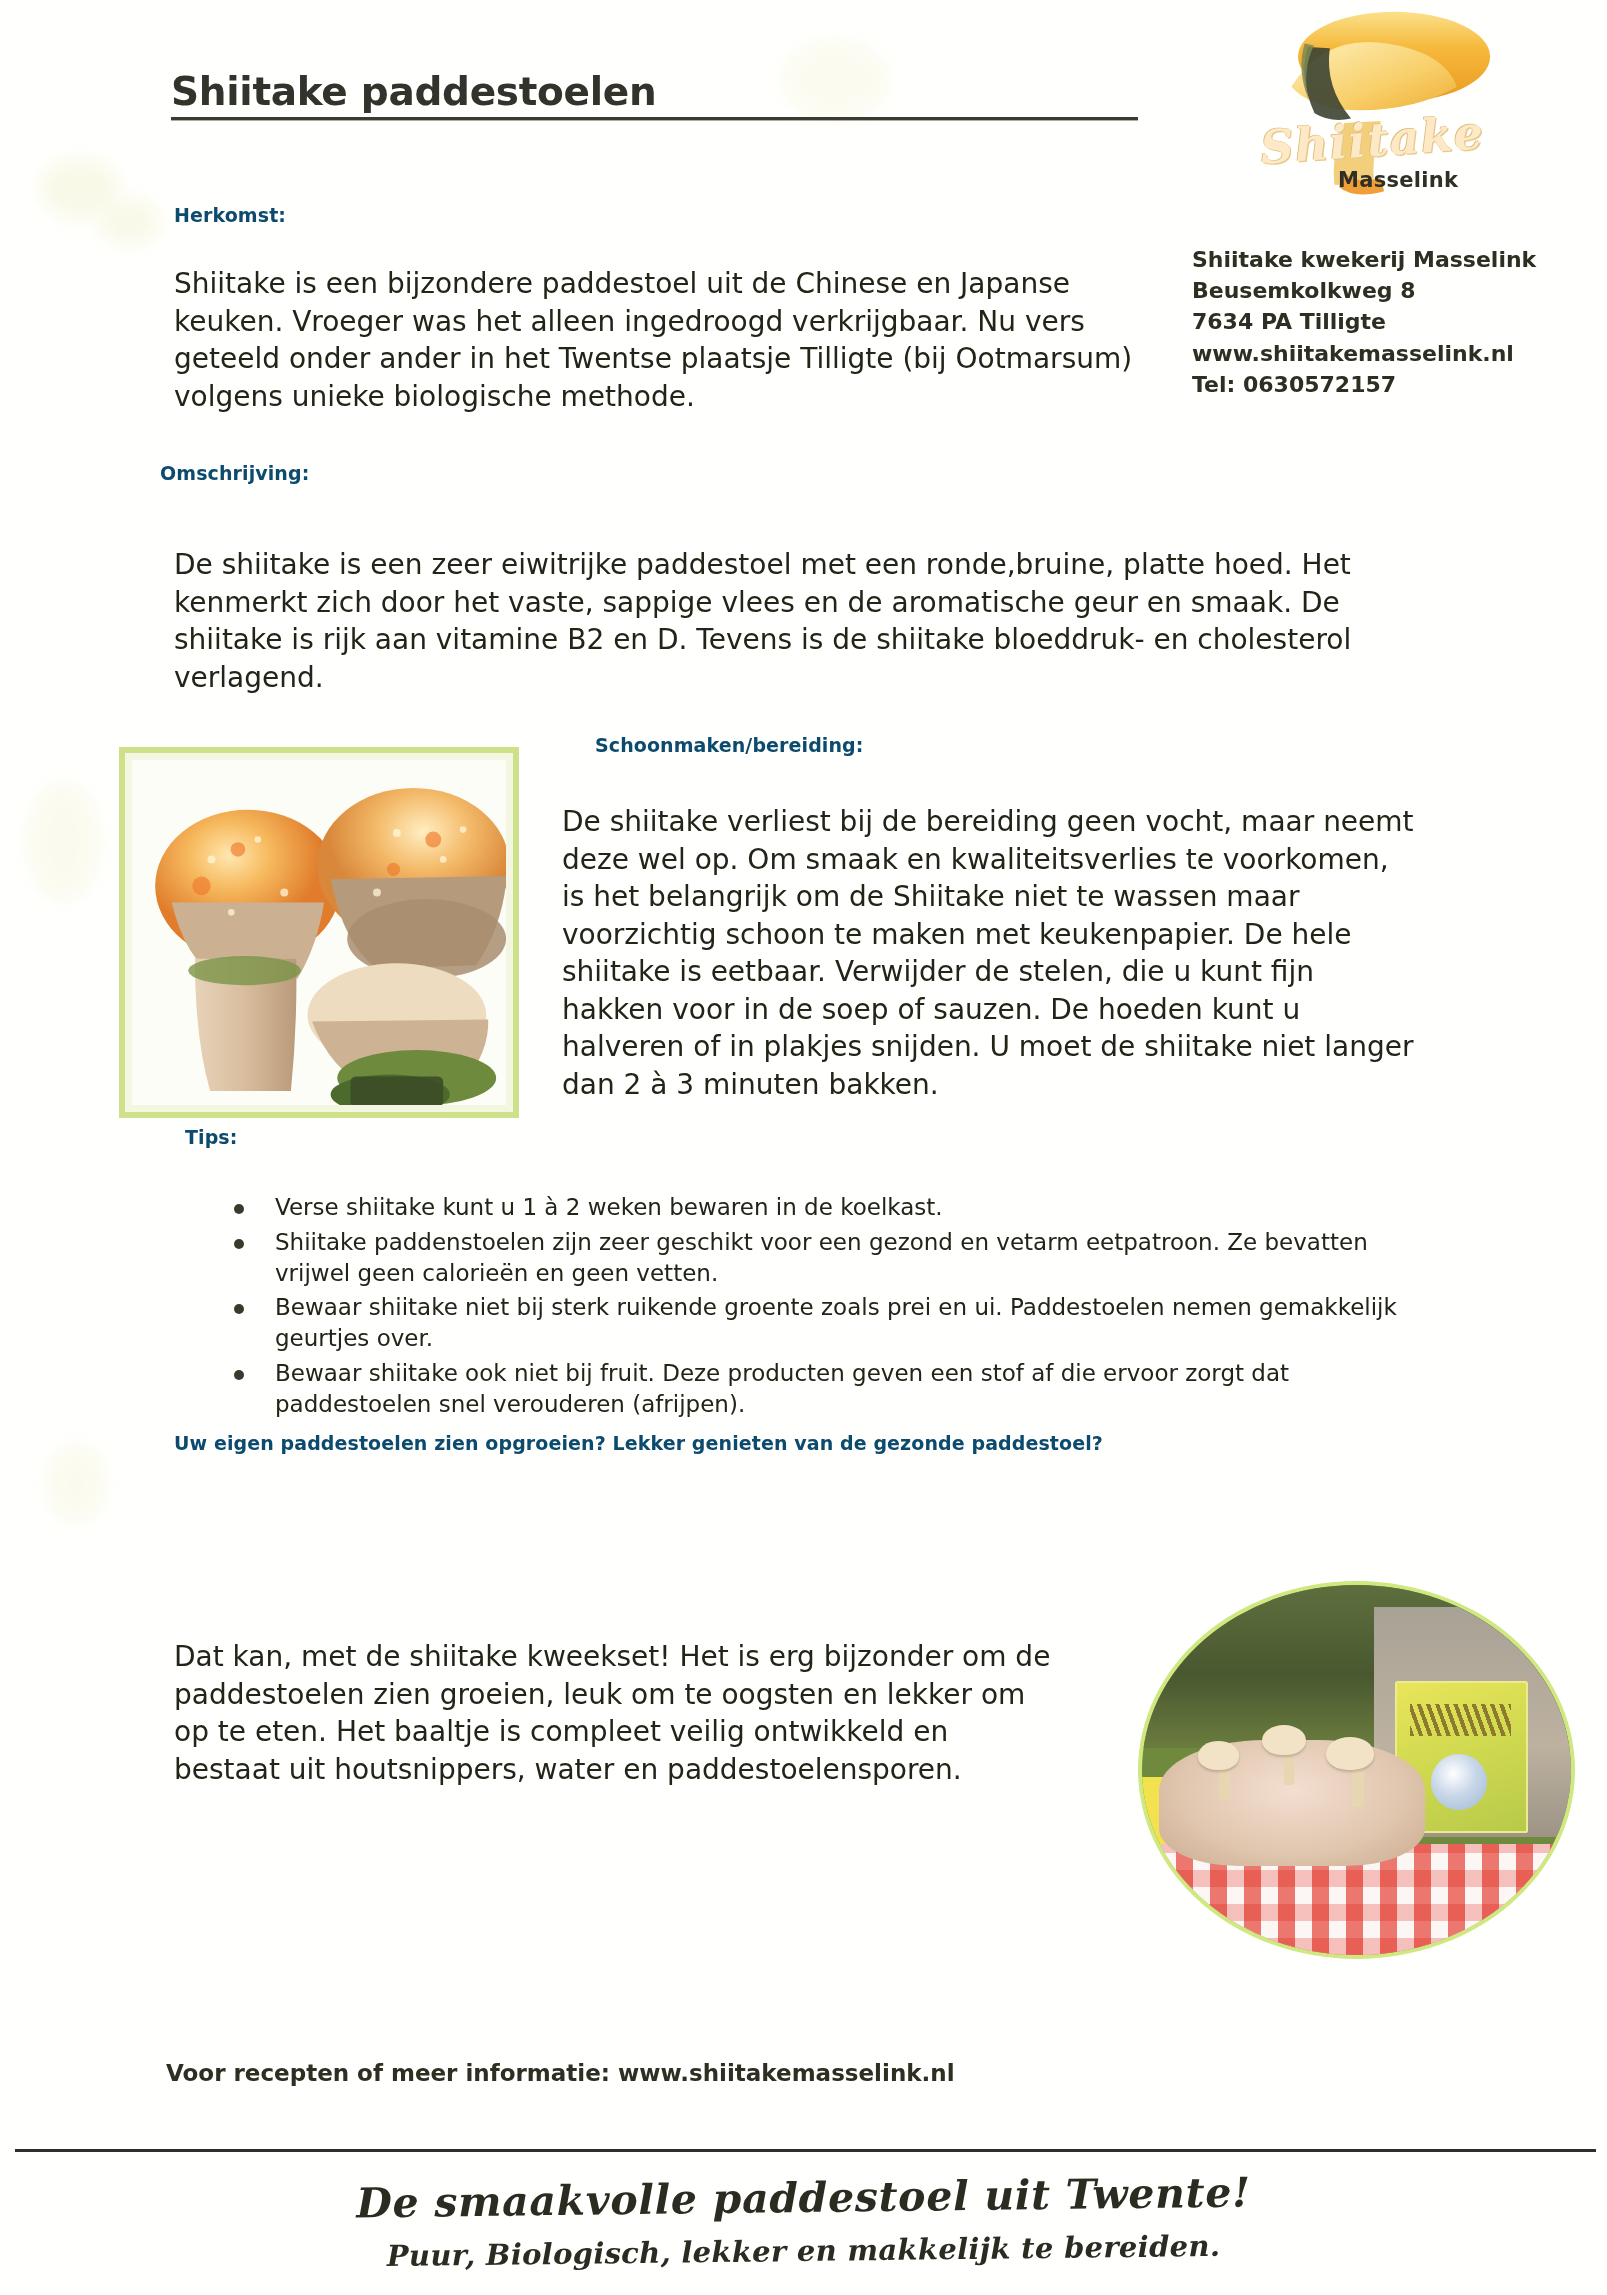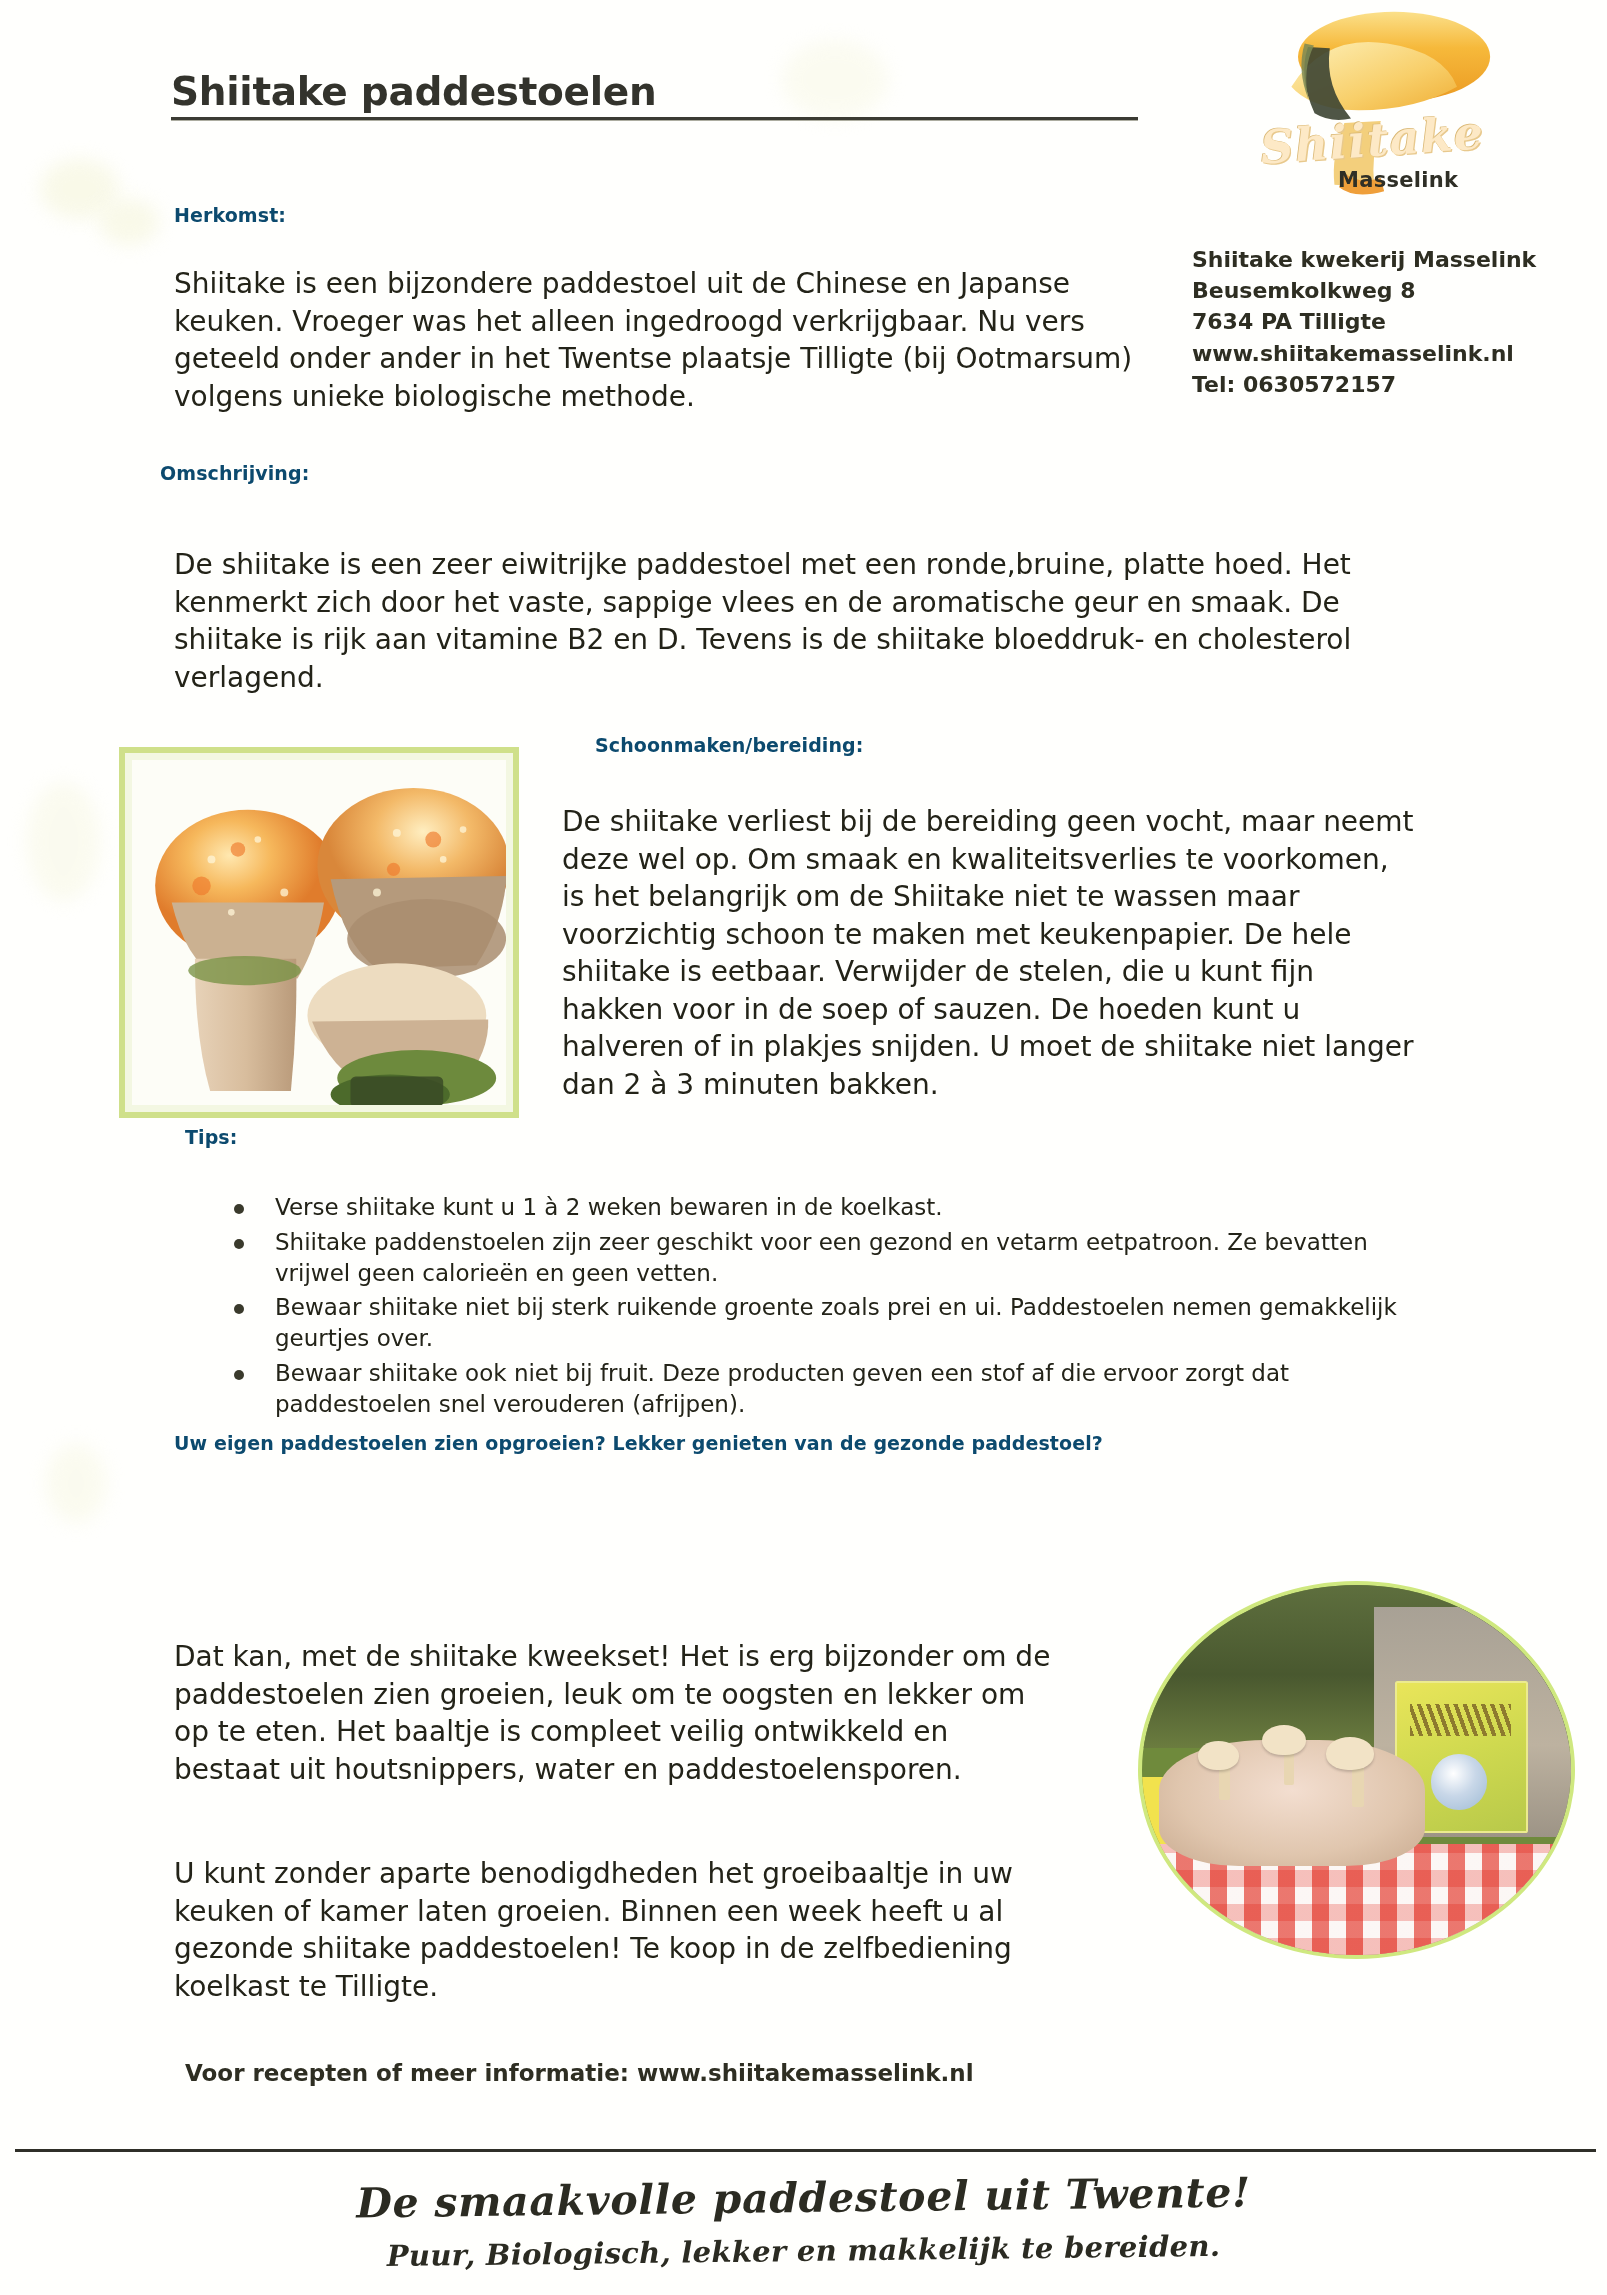--- a/index.html
+++ b/index.html
@@ -109,21 +109,21 @@
       repeating-linear-gradient(0deg,rgba(232,90,80,.80) 0 17px,rgba(255,255,255,.55) 17px 34px),
       #f0d8cf;}
   .photo2 .bed{position:absolute;left:4%;bottom:24%;width:62%;height:34%;
       background:radial-gradient(ellipse at 50% 40%,#f3ded0 0%,#e0c6ae 60%,#c9ab90 100%);
       border-radius:40% 40% 30% 30%;}
   .photo2 .mush{position:absolute;background:#f2e3c6;border-radius:50% 50% 46% 46%;
       box-shadow:0 2px 2.6px rgba(0,0,0,.18);}
   .photo2 .stem{position:absolute;background:#e8d6b2;border-radius:2px;}
 
   
-  #sec-recept{position:absolute;left:185px;top:2060px;font-size:23px;font-weight:700;color:#2e2e22;}
+  #sec-recept{position:absolute;left:166px;top:2060px;font-size:23px;font-weight:700;color:#2e2e22;}
 
   .foot-rule{position:absolute;left:14.6px;top:2149px;width:1581px;height:3.3px;background:#2f2f28;}
 
   .foot1{
     position:absolute;left:0;right:0;top:2174px;text-align:center;
     font-family:"DejaVu Serif","Liberation Serif",serif;
     font-style:italic;font-weight:700;font-size:41px;color:#2b2b22;
     letter-spacing:0.7px;transform:rotate(-0.7deg);
   }
   .foot2{
@@ -256,21 +256,20 @@
   <div class="h2" id="sec-tips-h">Tips:</div>
   <ul class="tips">
     <li>Verse shiitake kunt u 1 à 2 weken bewaren in de koelkast.</li>
     <li>Shiitake paddenstoelen zijn zeer geschikt voor een gezond en vetarm eetpatroon. Ze bevatten vrijwel geen calorieën en geen vetten.</li>
     <li>Bewaar shiitake niet bij sterk ruikende groente zoals prei en ui. Paddestoelen nemen gemakkelijk geurtjes over.</li>
     <li>Bewaar shiitake ook niet bij fruit. Deze producten geven een stof af die ervoor zorgt dat paddestoelen snel verouderen (afrijpen).</li>
   </ul>
 
   <div class="h2" id="sec-kweek-h">Uw eigen paddestoelen zien opgroeien? Lekker genieten van de gezonde paddestoel?</div>
   <div class="body" id="sec-kweek-p1">Dat kan, met de shiitake kweekset! Het is erg bijzonder om de paddestoelen zien groeien, leuk om te oogsten en lekker om op te eten. Het baaltje is compleet veilig ontwikkeld en bestaat uit houtsnippers, water en paddestoelensporen.</div>
-  <div class="body" id="sec-kweek-p2">U kunt zonder aparte benodigdheden het groeibaaltje in uw keuken of kamer laten groeien. Binnen een week heeft u al gezonde shiitake paddestoelen! Te koop in de zelfbediening koelkast te Tilligte.</div>
 
   <div class="photo2">
     <div class="sky"></div>
     <div class="wall"></div>
     <div class="yellowbox"></div>
     <div class="pack">
       <div class="scr"></div>
       <div class="dot"></div>
     </div>
     <div class="cloth"></div>

